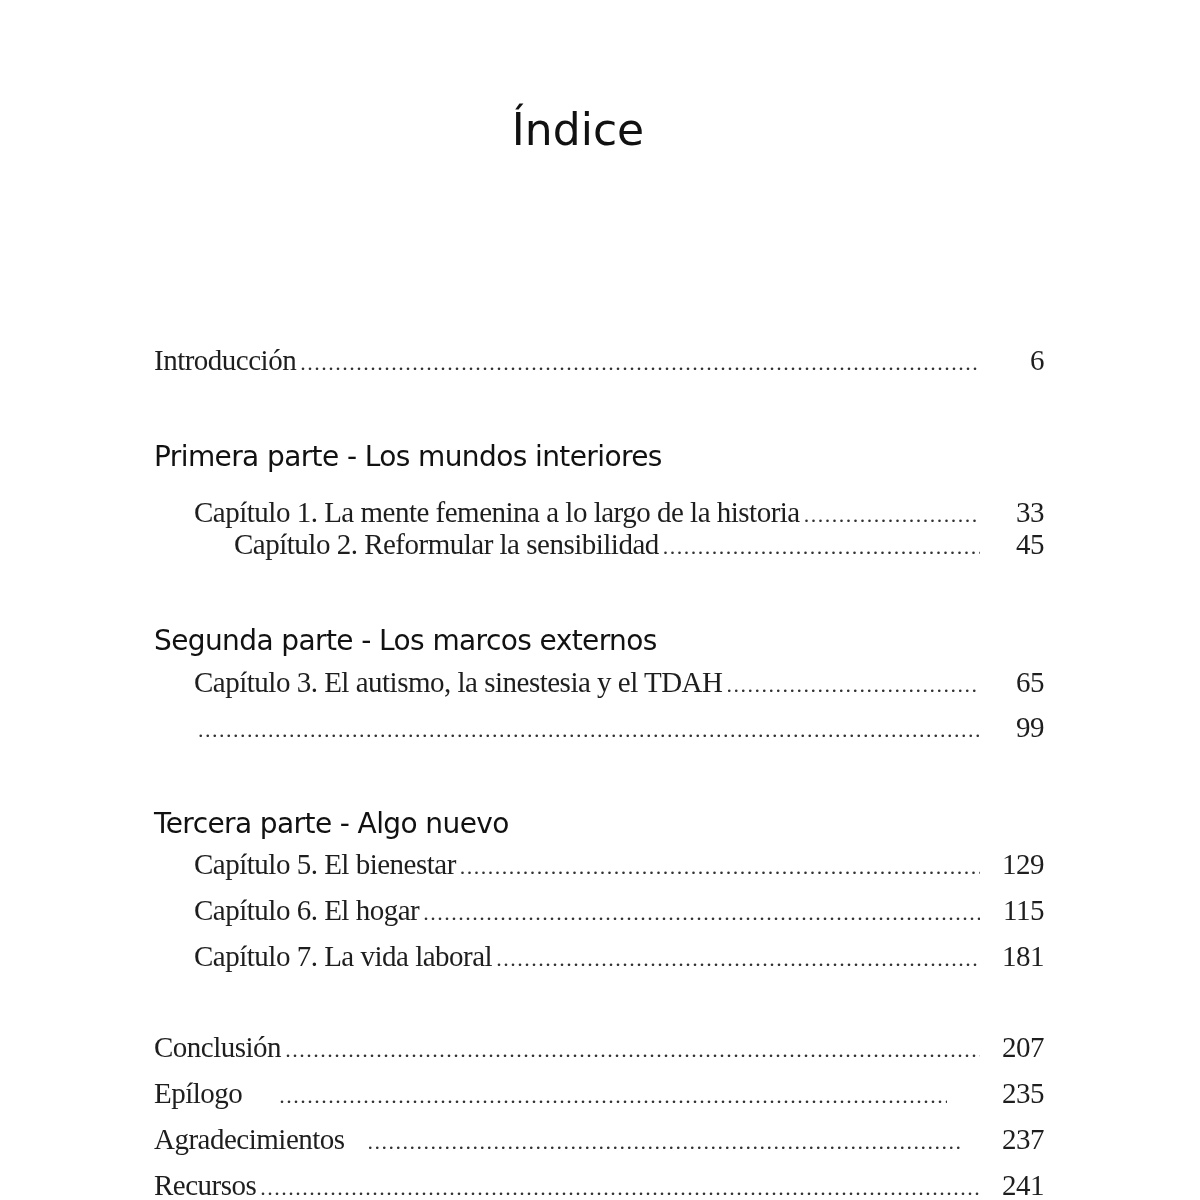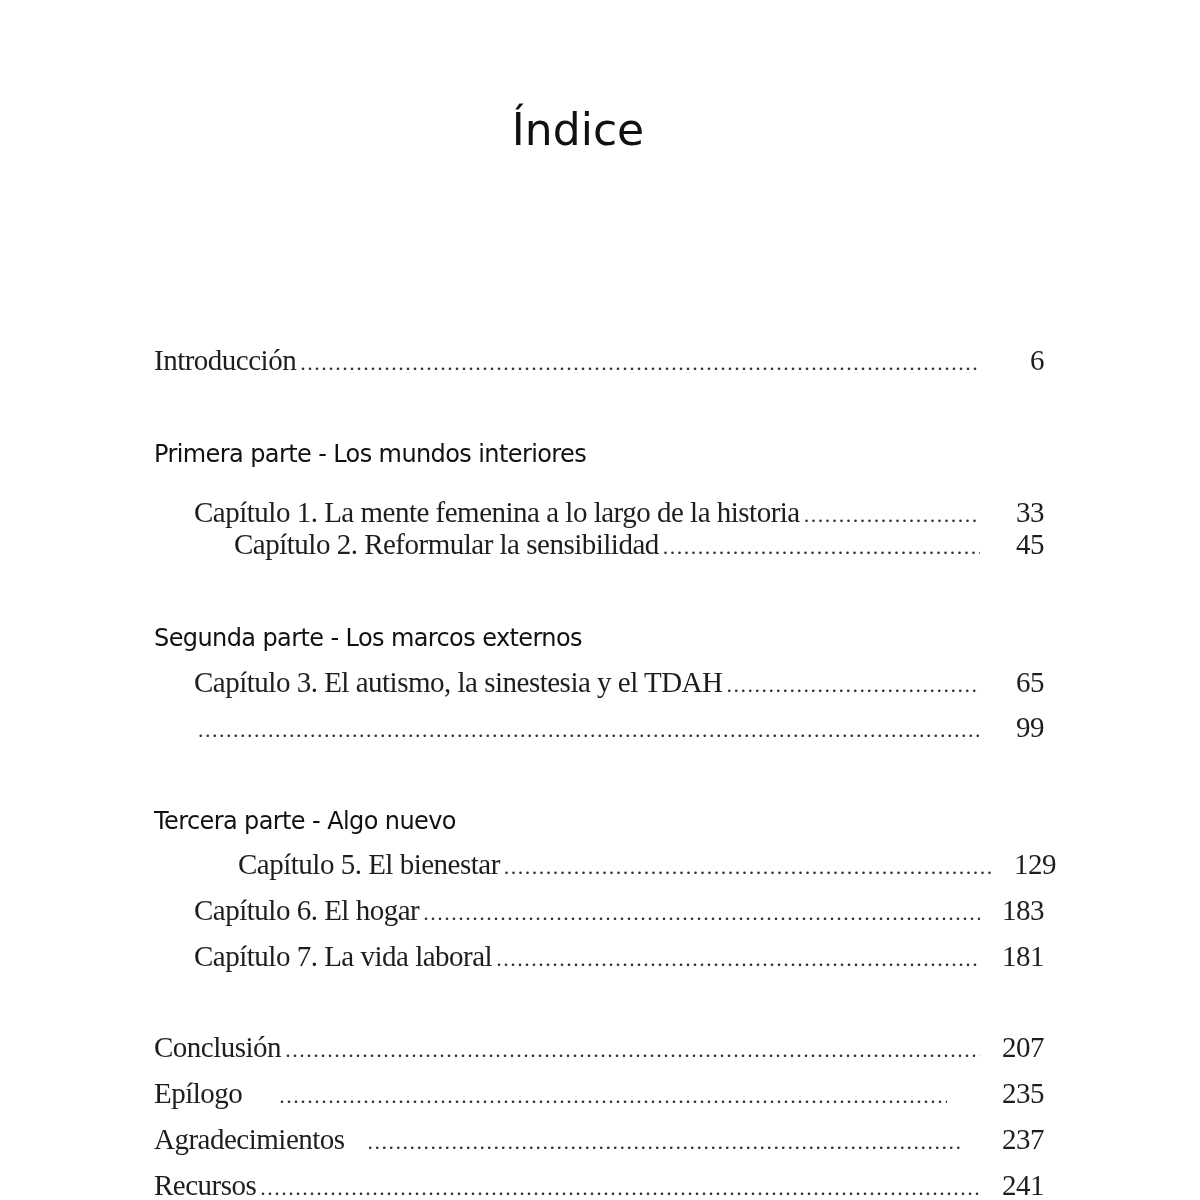--- a/index.html
+++ b/index.html
@@ -15,21 +15,21 @@
       letter-spacing: -0.5px;
     }
     .row .label { white-space: nowrap; }
     .row .dots {
       flex: 1; overflow: hidden; white-space: nowrap; margin: 0 4px;
       color: #333; font-size: 22px; letter-spacing: 1.5px;
     }
     .row .page { width: 60px; text-align: right; white-space: nowrap; }
     .part {
       position: absolute; left: 154px;
-      font-family: "DejaVu Sans", sans-serif; font-size: 24px; color: #111;
+      font-family: "DejaVu Sans", sans-serif; font-size: 28px; color: #111;
       white-space: nowrap; letter-spacing: -0.6px;
     }
   </style>
 </head>
 <body>
 
 <div class="title">Índice</div>
 
 <div class="row" style="left:154px; right:156px; top:344px;">
   <span class="label">Introducción</span>
@@ -59,30 +59,30 @@
   <span class="page">65</span>
 </div>
 
 <div class="row" style="left:194px; right:156px; top:711px;">
   <span class="dots">...............................................................................................................................................................................</span>
   <span class="page">99</span>
 </div>
 
 <div class="part" style="top:807px;">Tercera parte - Algo nuevo</div>
 
-<div class="row" style="left:194px; right:144px; top:848px;margin-left:44px;">
+<div class="row" style="left:194px; right:156px; top:848px;">
   <span class="label">Capítulo 5. El bienestar</span>
   <span class="dots">...............................................................................................................................................................................</span>
   <span class="page">129</span>
 </div>
 
 <div class="row" style="left:194px; right:156px; top:894px;">
   <span class="label">Capítulo 6. El hogar</span>
   <span class="dots">...............................................................................................................................................................................</span>
-  <span class="page">183</span>
+  <span class="page">115</span>
 </div>
 
 <div class="row" style="left:194px; right:156px; top:940px;">
   <span class="label">Capítulo 7. La vida laboral</span>
   <span class="dots">...............................................................................................................................................................................</span>
   <span class="page">181</span>
 </div>
 
 <div class="row" style="left:154px; right:156px; top:1031px;">
   <span class="label">Conclusión</span>

